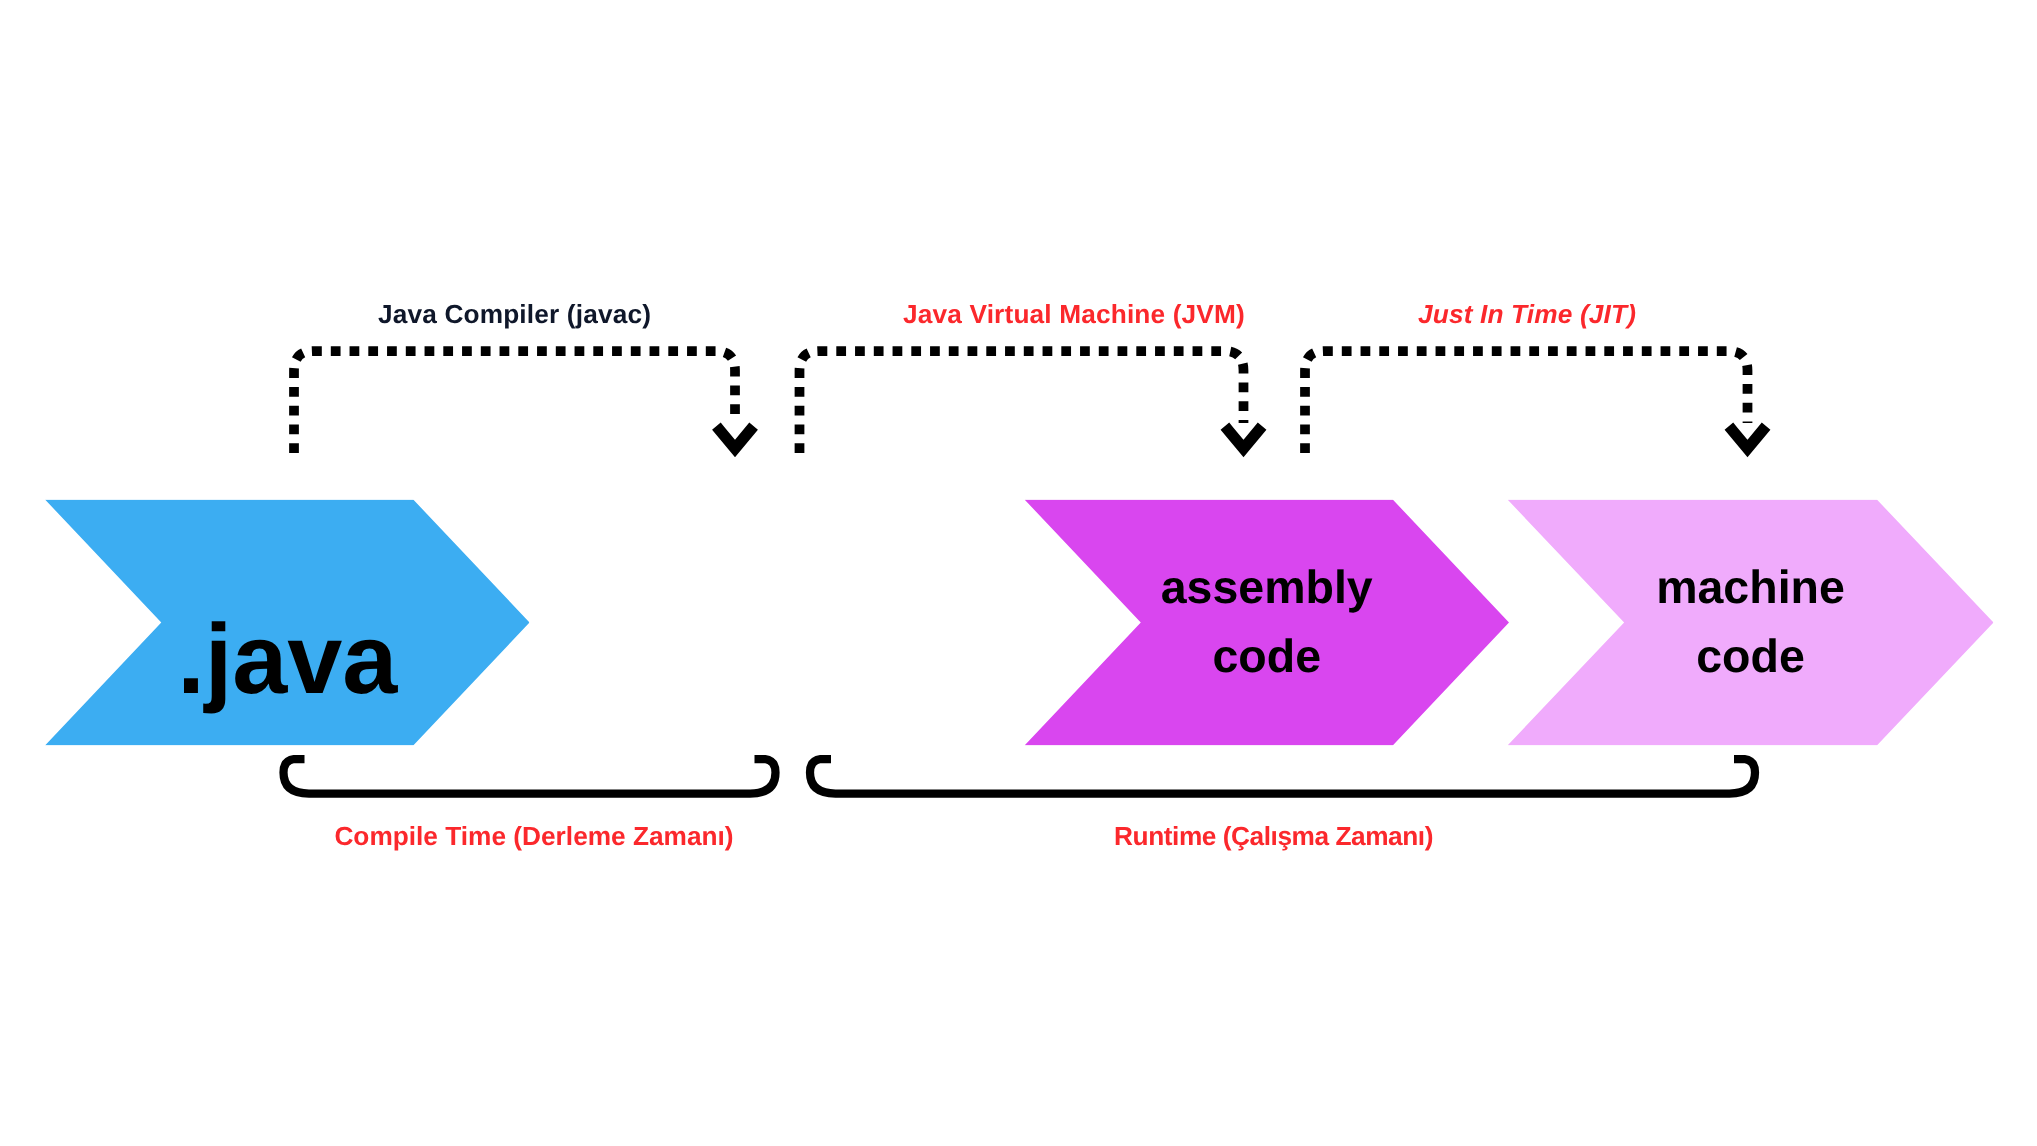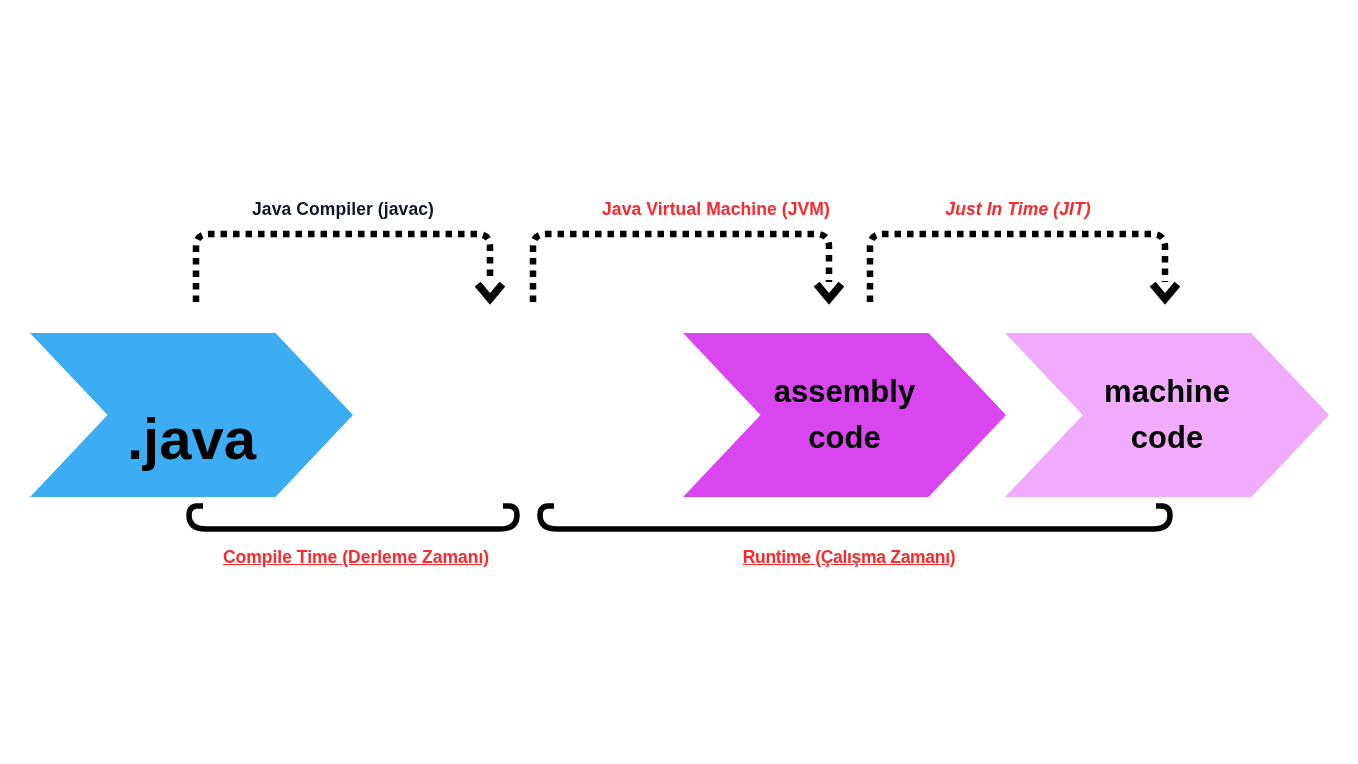--- a/index.html
+++ b/index.html
@@ -32,21 +32,20 @@
     white-space: nowrap;
     letter-spacing: 0.1px;
   }
   .phase-label {
     position: absolute;
     top: 547px;
     transform: translateX(-50%);
     font-size: 17.5px;
     font-weight: bold;
     white-space: nowrap;
-    text-decoration: underline;
   }
   .phase-label.condensed {
     letter-spacing: -0.3px;
   }
   .chevron {
     position: absolute;
     top: 333px;
     height: 164px;
     clip-path: polygon(0% 0%, 76% 0%, 100% 50%, 76% 100%, 0% 100%, 24% 50%);
     display: flex;
@@ -58,21 +57,21 @@
   .chevron .stage-line-1 {
     font-weight: bold;
     color: #000;
   }
   .chevron .stage-line-2 {
     font-weight: bold;
     color: #000;
   }
   .chevron .stage-line-2:empty { display: none; }
   .chevron.big-text .stage-line-1 {
-    font-size: 58px;
+    font-size: 66px;
     line-height: 60px;
     margin-top: 48px;
   }
   .chevron.small-text .stage-line-1,
   .chevron.small-text .stage-line-2 {
     font-size: 31px;
     line-height: 46px;
   }
   #stage-java    { left: 30px;   width: 323px; }
   #stage-class   { left: 358px;  width: 322px; }

